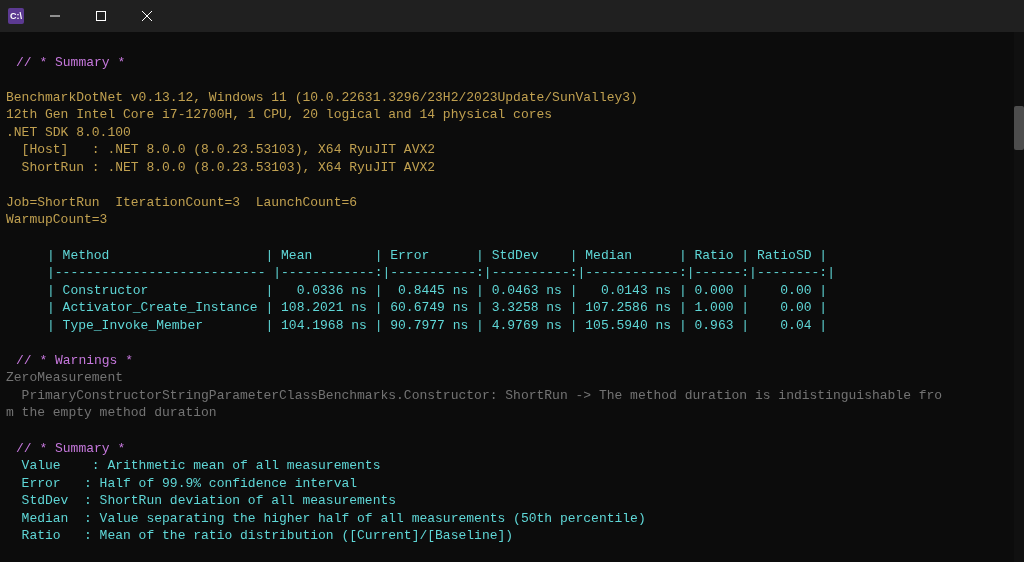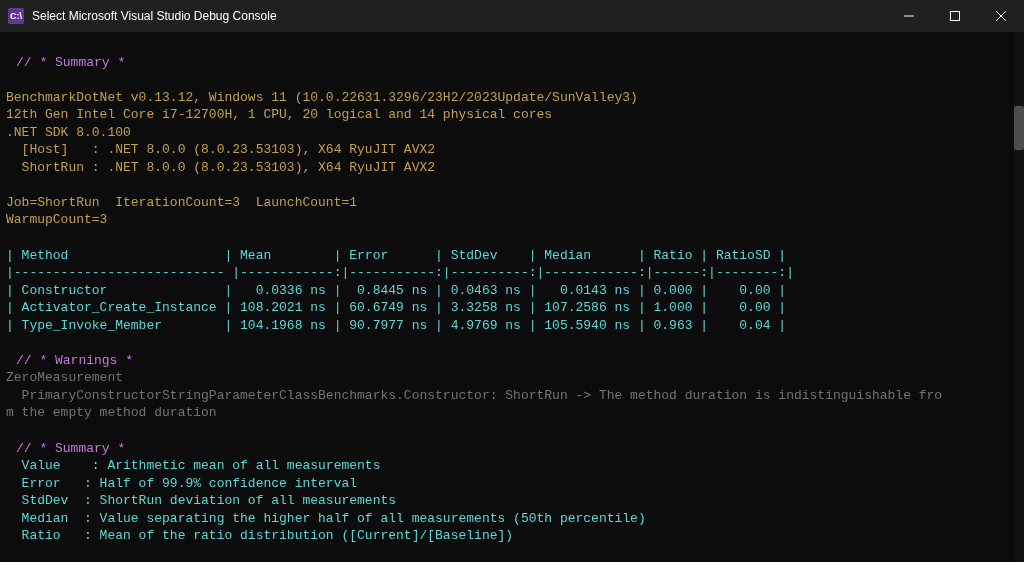--- a/index.html
+++ b/index.html
@@ -50,41 +50,40 @@
     background: #0c0c0c;
     height: calc(100% - 32px);
     overflow: hidden;
     position: relative;
     white-space: pre;
   }
   .magenta { color: #c678dd; margin-left: 10px; }
   .yellow { color: #c0a050; }
   .cyan { color: #5fd7d7; }
   .pinkred { color: #737373; }
-  .tbl-row { white-space: pre; }
+  .tbl-row { white-space: pre; margin-left: 41px; }
   .scrollbar {
     position: absolute;
     right: 0; top: 0;
     width: 10px; height: 100%;
     background: #101010;
   }
   .scroll-thumb {
     position: absolute;
     right: 0; top: 74px;
     width: 10px; height: 44px;
     background: #4d4d4d;
     border-radius: 2px;
   }
 </style>
 </head>
 <body>
 
 <div class="titlebar">
   <span class="titlebar-icon">C:\</span>
-  <span class="titlebar-title">Select Microsoft Visual Studio Debug Console</span>
   <div class="titlebar-btn">
     <svg width="10" height="10">
         <line x1="0" y1="5" x2="10" y2="5"></line>
       </svg>
   </div>
   <div class="titlebar-btn">
     <svg width="10" height="10">
         <rect x="0.5" y="0.5" width="9" height="9"></rect>
       </svg>
   </div>
@@ -98,21 +97,21 @@
 
 <div class="console">
 <span class="magenta">// * Summary *</span>
 
 <span class="yellow">BenchmarkDotNet v0.13.12, Windows 11 (10.0.22631.3296/23H2/2023Update/SunValley3)</span>
 <span class="yellow">12th Gen Intel Core i7-12700H, 1 CPU, 20 logical and 14 physical cores</span>
 <span class="yellow">.NET SDK 8.0.100</span>
 <span class="yellow">  [Host]   : .NET 8.0.0 (8.0.23.53103), X64 RyuJIT AVX2</span>
 <span class="yellow">  ShortRun : .NET 8.0.0 (8.0.23.53103), X64 RyuJIT AVX2</span>
 
-<span class="yellow">Job=ShortRun  IterationCount=3  LaunchCount=1
+<span class="yellow">Job=ShortRun  IterationCount=3  LaunchCount=6
 WarmupCount=3</span>
 
 <span id="table-container"><span class="cyan tbl-row">| Method                    | Mean        | Error      | StdDev    | Median      | Ratio | RatioSD |</span>
 <span class="cyan tbl-row">|--------------------------- |------------:|-----------:|----------:|------------:|------:|--------:|</span>
 <span class="cyan tbl-row">| Constructor               |   0.0336 ns |  0.8445 ns | 0.0463 ns |   0.0143 ns | 0.000 |    0.00 |</span>
 <span class="cyan tbl-row">| Activator_Create_Instance | 108.2021 ns | 60.6749 ns | 3.3258 ns | 107.2586 ns | 1.000 |    0.00 |</span>
 <span class="cyan tbl-row">| Type_Invoke_Member        | 104.1968 ns | 90.7977 ns | 4.9769 ns | 105.5940 ns | 0.963 |    0.04 |</span></span>
 
 <span class="magenta">// * Warnings *</span>
 <span class="pinkred">ZeroMeasurement</span>

